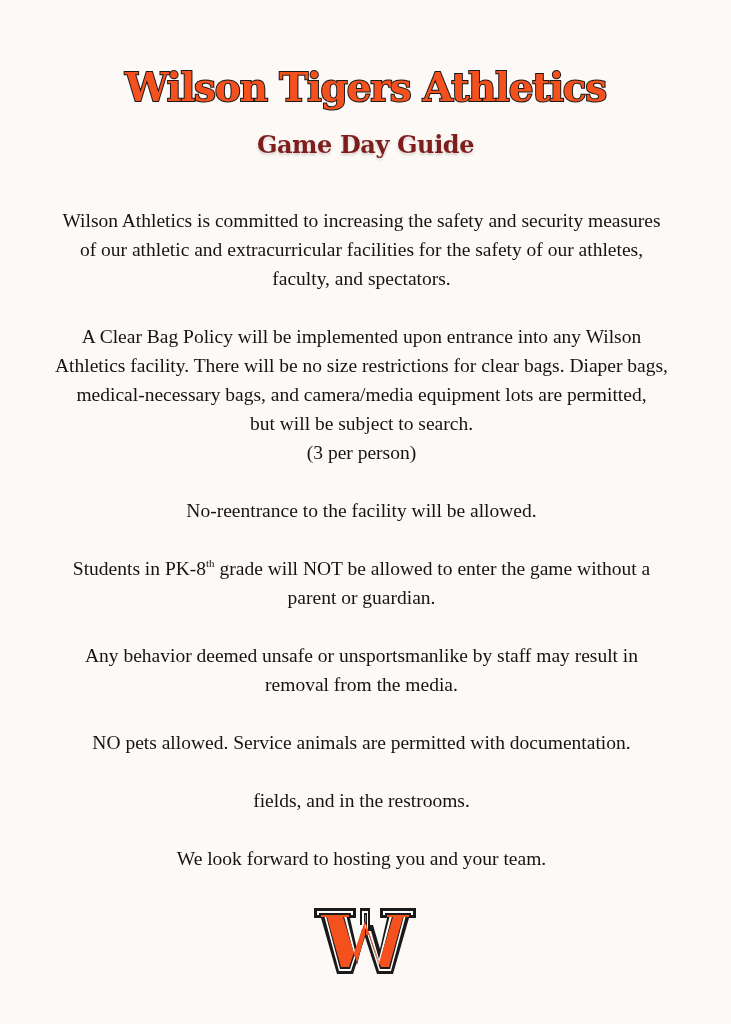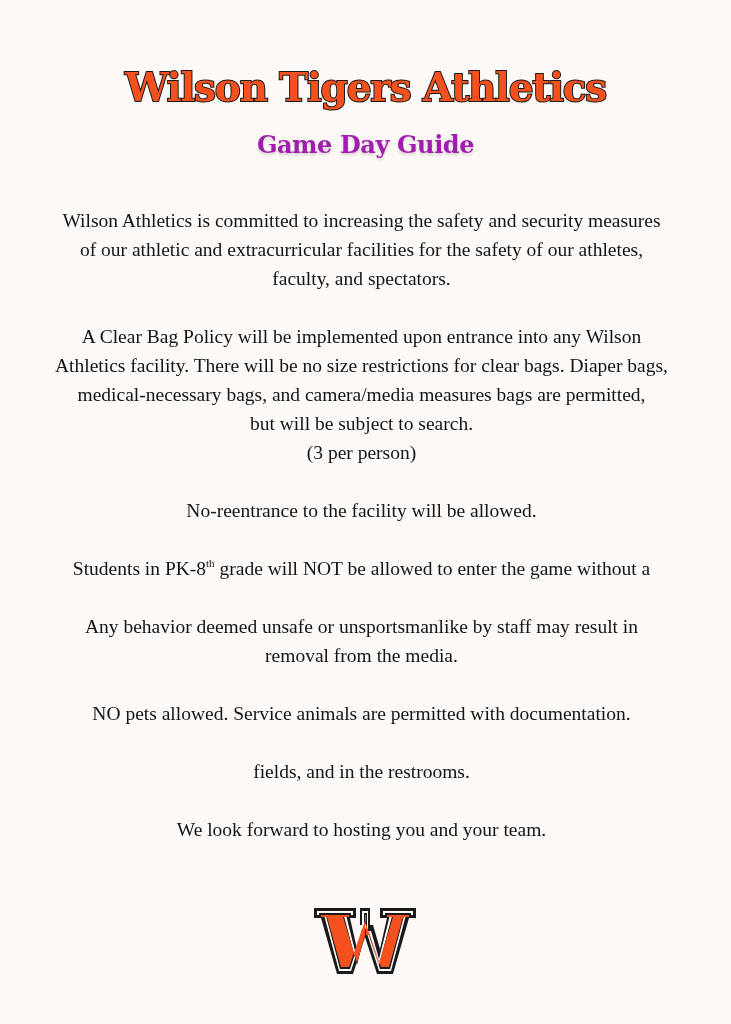--- a/index.html
+++ b/index.html
@@ -38,21 +38,21 @@
     .subtitle {
       position: absolute;
       left: 0;
       width: 731px;
       top: 131px;
       text-align: center;
       font-family: "DejaVu Serif", serif;
       font-weight: bold;
       font-size: 24px;
       letter-spacing: -0.4px;
-      color: #a21caf;
+      color: #7f1d1d;
       text-shadow: 0 2px 3px rgba(0,0,0,0.18);
       line-height: 1.2;
     }
     .body-text {
       position: absolute;
       left: 0;
       width: 731px;
       top: 206px;
       text-align: center;
       font-family: "Liberation Serif", serif;
@@ -93,31 +93,32 @@
 
     <p class="para">
       <span class="line">Wilson Athletics  is committed to increasing the safety and security measures</span>
       <span class="line">of our athletic and extracurricular facilities for the safety of our athletes,</span>
       <span class="line">faculty, and spectators.</span>
     </p>
 
     <p class="para">
       <span class="line">A Clear Bag Policy will be implemented upon entrance into any Wilson</span>
       <span class="line">Athletics facility. There will be no size restrictions for clear bags. Diaper bags,</span>
-      <span class="line">medical-necessary bags, and camera/media measures bags are permitted,</span>
+      <span class="line">medical-necessary bags, and camera/media equipment lots are permitted,</span>
       <span class="line">but will be subject to search.</span>
       <span class="line">(3 per person)</span>
     </p>
 
     <p class="para">
       <span class="line">No-reentrance to the facility will be allowed.</span>
     </p>
 
     <p class="para">
       <span class="line"><span>Students in PK-8</span><sup>th</sup><span> grade will NOT be allowed to enter the game without a</span></span>
+      <span class="line">parent or guardian.</span>
     </p>
 
     <p class="para">
       <span class="line">Any behavior deemed unsafe or unsportsmanlike by staff may result in</span>
       <span class="line">removal from the media.</span>
     </p>
 
     <p class="para">
       <span class="line">NO pets allowed. Service animals are permitted with documentation.</span>
     </p>

